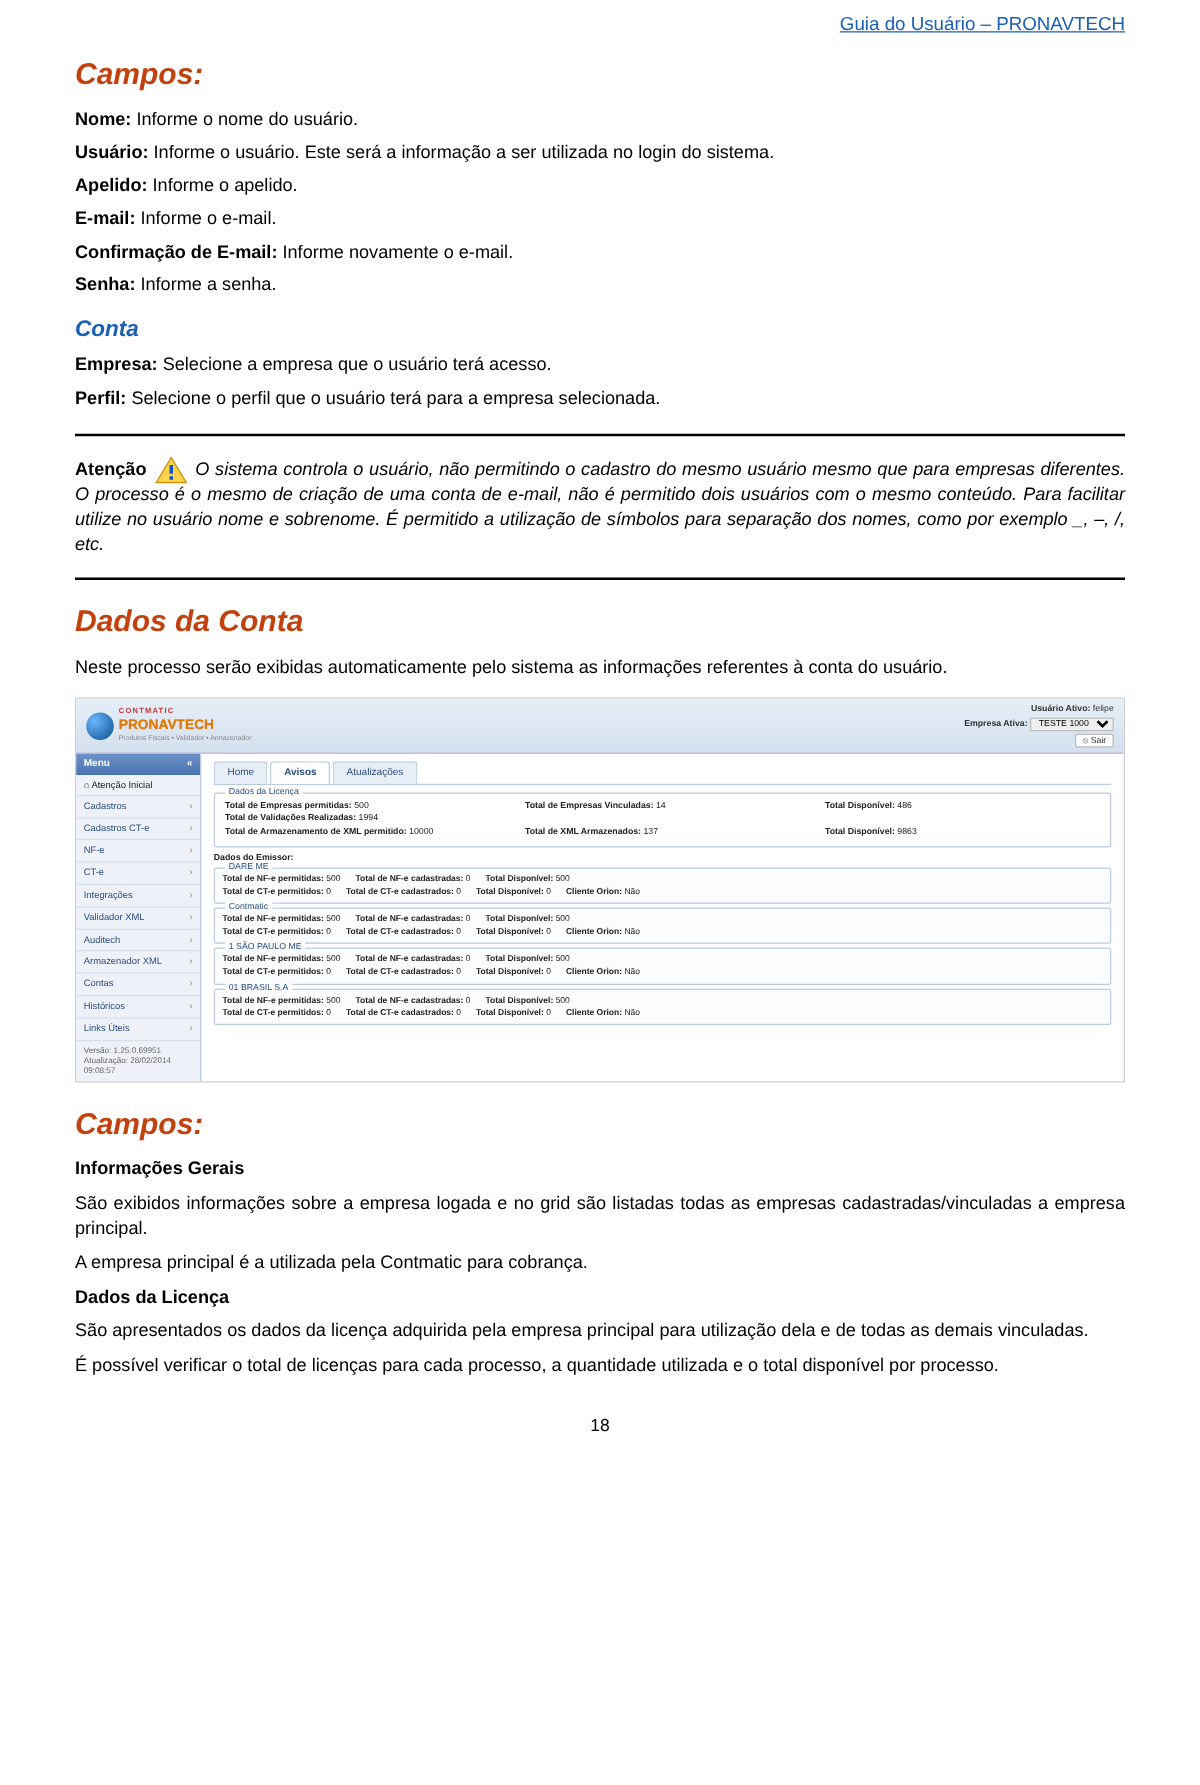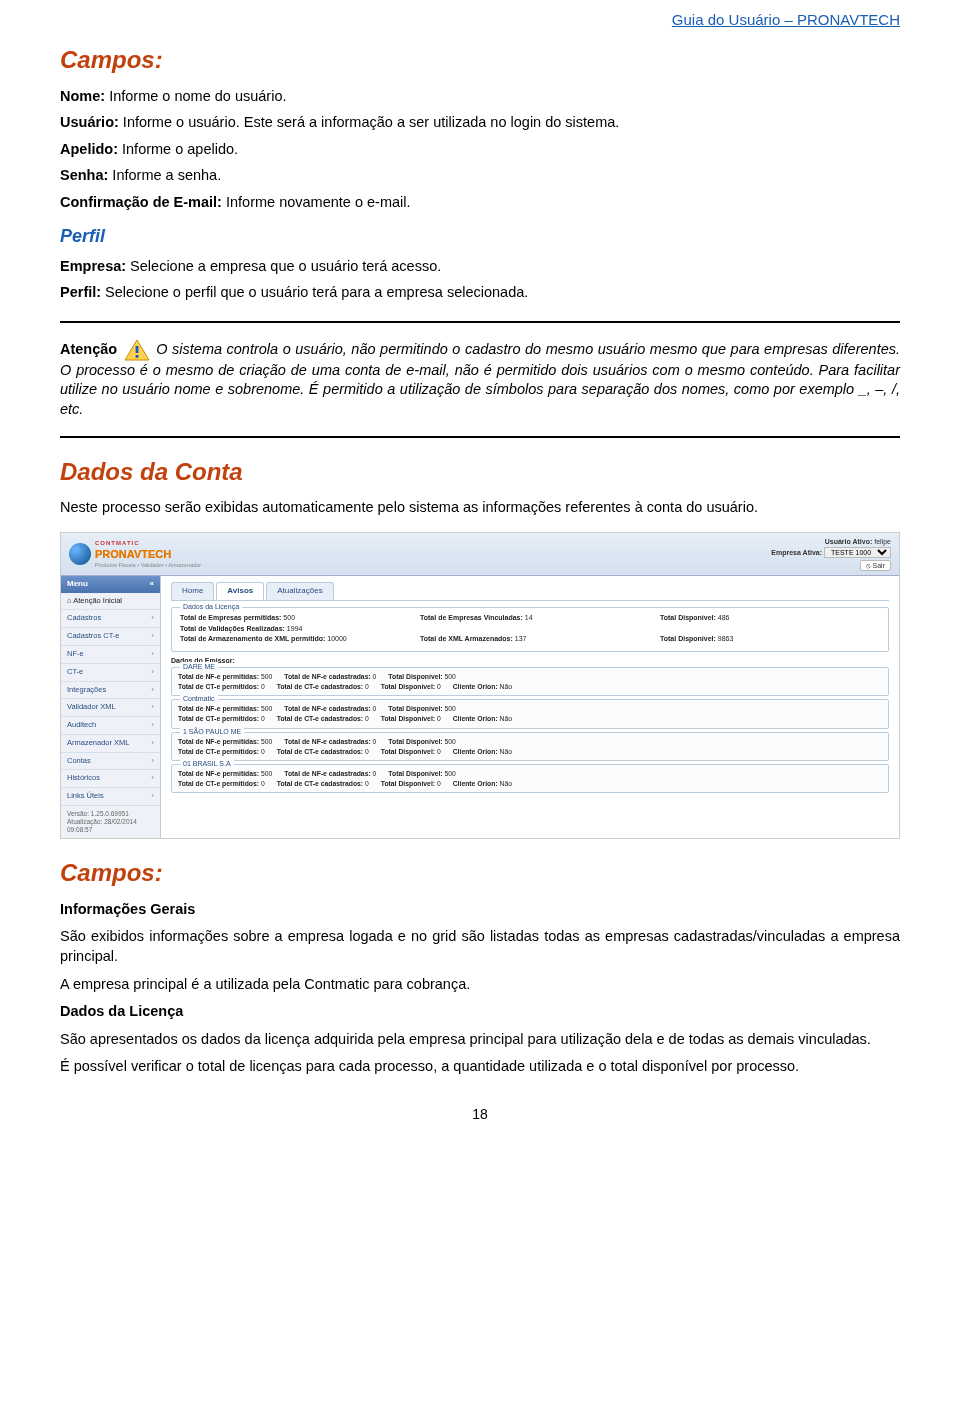--- a/index.html
+++ b/index.html
@@ -128,24 +128,25 @@
 </head>
 <body>
 
 <div class="header-link">Guia do Usuário – PRONAVTECH</div>
 
 <div class="section-heading">Campos:</div>
 <div id="campos1-lines">
     <div class="field-line"><span class="label">Nome:</span><span> Informe o nome do usuário.</span></div>
     <div class="field-line"><span class="label">Usuário:</span><span> Informe o usuário. Este será a informação a ser utilizada no login do sistema.</span></div>
     <div class="field-line"><span class="label">Apelido:</span><span> Informe o apelido.</span></div>
+    <div class="field-line"><span class="label">E-mail:</span><span> Informe o e-mail.</span></div>
+    <div class="field-line"><span class="label">Confirmação de E-mail:</span><span> Informe novamente o e-mail.</span></div>
     <div class="field-line"><span class="label">Senha:</span><span> Informe a senha.</span></div>
-    <div class="field-line"><span class="label">Confirmação de E-mail:</span><span> Informe novamente o e-mail.</span></div>
   </div>
-<div class="subheading">Perfil</div>
+<div class="subheading">Conta</div>
 <div id="perfil-lines">
     <div class="field-line"><span class="label">Empresa:</span><span> Selecione a empresa que o usuário terá acesso.</span></div>
     <div class="field-line"><span class="label">Perfil:</span><span> Selecione o perfil que o usuário terá para a empresa selecionada.</span></div>
   </div>
 
 <div class="attention-block">
   <span class="attention-label">Atenção</span>
   <span class="alert-icon">
     <svg viewBox="0 0 26 22">
         <polygon points="13,1 25,21 1,21" fill="#ffd24d" stroke="#c98a00" stroke-width="1"></polygon>

